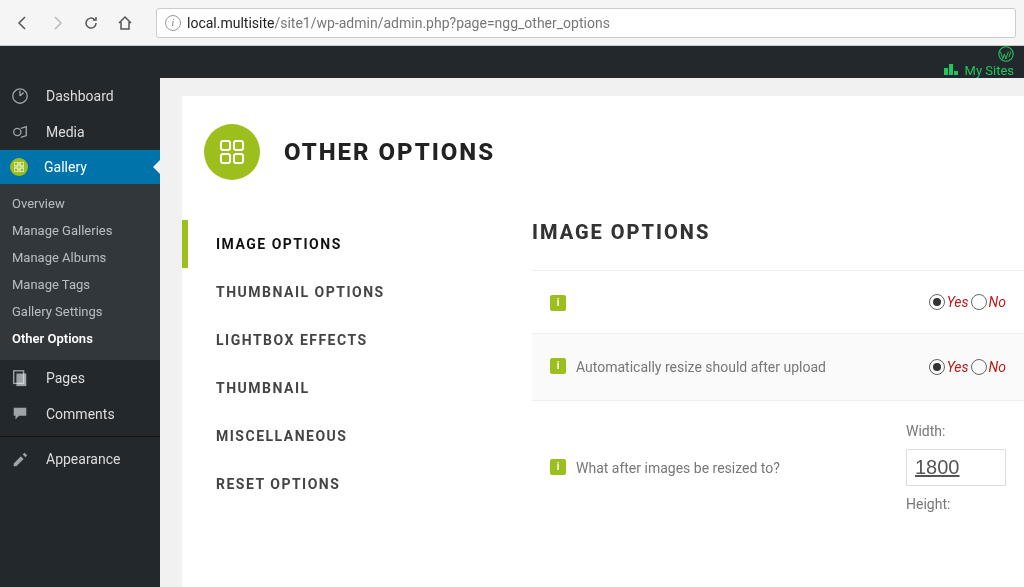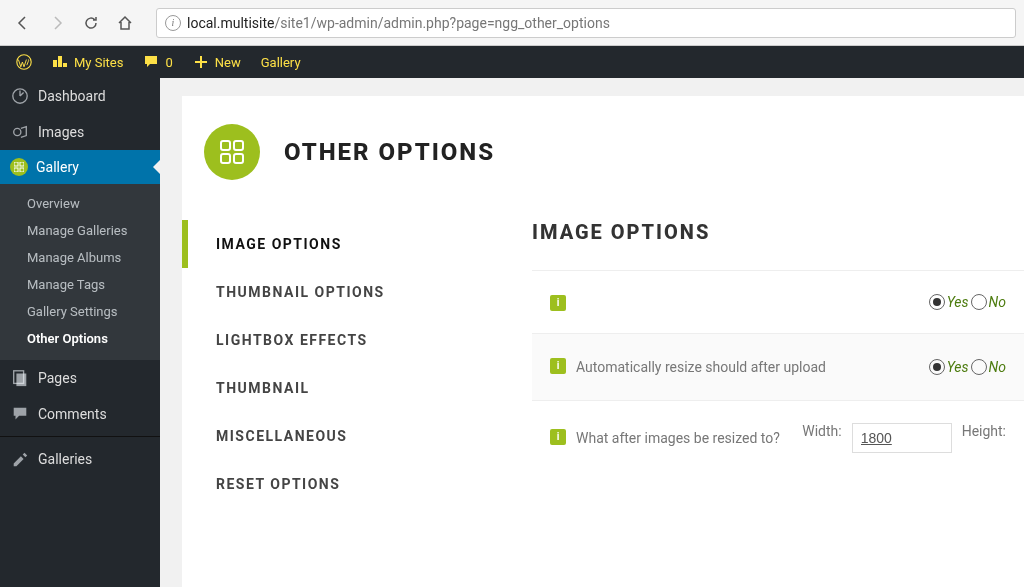--- a/index.html
+++ b/index.html
@@ -7,35 +7,35 @@
 
 
 .browser-bar { height: 46px; background: #f5f5f5; border-bottom: 1px solid #ccc; display: flex; align-items: center; padding: 0 8px; gap: 4px; }
 .browser-btn { width: 30px; height: 30px; border-radius: 4px; display: flex; align-items: center; justify-content: center; cursor: pointer; color: #555; }
 .browser-btn.disabled { color: #bbb; }
 .url-bar { flex: 1; height: 30px; background: #fff; border: 1px solid #ccc; border-radius: 3px; margin-left: 12px; display: flex; align-items: center; padding: 0 8px; font-size: 14px; color: #777; gap: 6px; }
 .url-highlight { color: #222; }
 .url-bar .info-icon { width: 16px; height: 16px; border: 1px solid #999; border-radius: 50%; display: flex; align-items: center; justify-content: center; font-size: 10px; font-style: italic; font-family: serif; color: #777; }
 
 
-.wp-toolbar { height: 32px; background: #23282d; display: flex; align-items: flex-end; padding: 0 0 0 6px; color: #fde047; font-size: 13px; }
+.wp-toolbar { height: 32px; background: #23282d; display: flex; align-items: flex-end; padding: 0 0 0 6px; color: #22c55e; font-size: 13px; flex-direction: column; }
 .tb-item { display: flex; align-items: center; gap: 6px; padding: 0 10px; height: 32px; cursor: pointer; }
 .tb-icon { width: 16px; height: 16px; display: flex; align-items: center; justify-content: center; }
 
 
 .wp-body { display: flex; height: calc(587px - 46px - 32px); }
 
 
 .admin-sidebar { width: 160px; background: #23282d; color: #eee; font-size: 14px; flex-shrink: 0; }
-.menu-item { display: flex; align-items: center; gap: 8px; padding: 8px 10px; cursor: pointer; color: #ddd; }
+.menu-item { display: flex; align-items: center; gap: 16px; padding: 8px 10px; cursor: pointer; color: #ddd; }
 .menu-item.current { background: #0073aa; color: #fff; position: relative; }
 .menu-item.current::after { content: ''; position: absolute; right: -1px; top: 50%; transform: translateY(-50%); border: 8px solid transparent; border-right-color: #f1f1f1; }
 .menu-icon { width: 20px; height: 20px; display: flex; align-items: center; justify-content: center; color: rgba(240,245,250,.6); }
 .submenu { background: #32373c; padding: 6px 0 8px; }
-.sub-item { padding: 6px 27px; font-size: 13px; color: rgba(240,245,250,.7); cursor: pointer; }
+.sub-item { padding: 6px 12px; font-size: 13px; color: rgba(240,245,250,.7); cursor: pointer; }
 .sub-item.active { color: #fff; font-weight: 600; }
 .sub-item.upgrade { color: #9fbb1a; }
 .menu-gallery-icon { width: 18px; height: 18px; background:#9dbf1e; border-radius:50%; display:flex; align-items:center; justify-content:center; font-size:9px; color:#fff; }
 
 
 .content-wrap { flex: 1; background: #f1f1f1; padding: 18px 0 0 22px; overflow: hidden; }
 .panel { background: #fff; min-height: 600px; padding: 28px 0 0 0; }
 .page-header { display: flex; align-items: center; gap: 24px; padding: 0 0 40px 22px; }
 .page-header-icon { width: 56px; height: 56px; background: #9dbf1e; border-radius: 50%; display: flex; align-items: center; justify-content: center; }
 .page-title { font-size: 24px; font-weight: 800; letter-spacing: 2px; color: #222; }
@@ -47,26 +47,26 @@
 .opt-tab { padding: 16px 0 16px 28px; font-size: 14px; font-weight: 700; letter-spacing: 1.5px; color: #444; cursor: pointer; border-left: 6px solid transparent; }
 .opt-tab.active { border-left-color: #9dbf1e; color: #111; }
 
 
 .settings { flex: 1; padding-right: 0; }
 .section-title { font-size: 20px; font-weight: 800; letter-spacing: 2px; color: #333; margin-bottom: 26px; }
 .setting-row { display: flex; align-items: center; padding: 22px 18px; border-top: 1px solid #eee; gap: 14px; }
 .setting-row.alt { background: #fafafa; }
 .setting-label { flex: 1; color: #777; font-size: 14px; display: flex; align-items: flex-start; gap: 10px; line-height: 1.6; }
 .tooltip-i { width: 16px; height: 16px; background: #9dbf1e; color: #fff; font-size: 10px; font-weight: 700; display: flex; align-items: center; justify-content: center; border-radius: 2px; flex-shrink: 0; margin-top: 2px; }
-.radio-group { display: flex; gap: 2px; align-items: center; color: #4d7c0f; font-size: 14px; font-style: italic; }
+.radio-group { display: flex; gap: 2px; align-items: center; color: #b91c1c; font-size: 14px; font-style: italic; }
 .radio { width: 16px; height: 16px; border: 1.5px solid #666; border-radius: 50%; display: inline-flex; align-items: center; justify-content: center; cursor: pointer; }
 .radio.checked::after { content: ''; width: 8px; height: 8px; background: #333; border-radius: 50%; }
 
-.dim-fields { display:flex; flex-direction:row; gap:10px; color:#777; font-size:14px; }
-.dim-fields input { width:100px; padding:6px 8px; border:1px solid #ddd; font-size:14px; color:#555;text-decoration:underline; }
+.dim-fields { display:flex; flex-direction:column; gap:10px; color:#777; font-size:14px; }
+.dim-fields input { width:100px; padding:6px 8px; border:1px solid #ddd; font-size:20px; color:#555;text-decoration:underline; }
 </style>
 </head>
 <body>
 
 <div class="browser-bar">
   <div class="browser-btn">
     <svg width="16" height="16" viewBox="0 0 16 16">
         <path d="M10 2 L4 8 L10 14" fill="none" stroke="currentColor" stroke-width="1.5"></path>
       </svg>
   </div>
@@ -142,21 +142,21 @@
         </span>
       <span>Dashboard</span>
     </div>
     <div class="menu-item">
       <span class="menu-icon">
           <svg width="18" height="18" viewBox="0 0 20 20" fill="currentColor">
             <circle cx="7" cy="10" r="4" fill="none" stroke="currentColor" stroke-width="1.5"></circle>
             <path d="M11 6l6-2v10l-6 2" fill="none" stroke="currentColor" stroke-width="1.5"></path>
           </svg>
         </span>
-      <span>Images</span>
+      <span>Media</span>
     </div>
     <div class="menu-item current">
       <span class="menu-gallery-icon">
         <svg width="10" height="10" viewBox="0 0 10 10">
             <rect x="0" y="0" width="4" height="4" fill="none" stroke="#fff" stroke-width="1"></rect>
             <rect x="6" y="0" width="4" height="4" fill="none" stroke="#fff" stroke-width="1"></rect>
             <rect x="0" y="6" width="4" height="4" fill="none" stroke="#fff" stroke-width="1"></rect>
             <rect x="6" y="6" width="4" height="4" fill="none" stroke="#fff" stroke-width="1"></rect>
           </svg>
       </span>
@@ -187,21 +187,21 @@
         </span>
       <span>Comments</span>
     </div>
     <div style="height:1px;background:#111;margin:4px 0;"></div>
     <div class="menu-item">
       <span class="menu-icon">
           <svg width="18" height="18" viewBox="0 0 20 20" fill="currentColor">
             <path d="M3 15l8-8 3 3-8 8H3zM13 5l2-2 3 3-2 2z"></path>
           </svg>
         </span>
-      <span>Galleries</span>
+      <span>Appearance</span>
     </div>
   </div>
 
   <div class="content-wrap">
     <div class="panel">
       <div class="page-header">
         <div class="page-header-icon">
           <svg width="28" height="28" viewBox="0 0 28 28">
               <rect x="3" y="3" width="9" height="9" rx="2" fill="none" stroke="#fff" stroke-width="2"></rect>
               <rect x="16" y="3" width="9" height="9" rx="2" fill="none" stroke="#fff" stroke-width="2"></rect>

